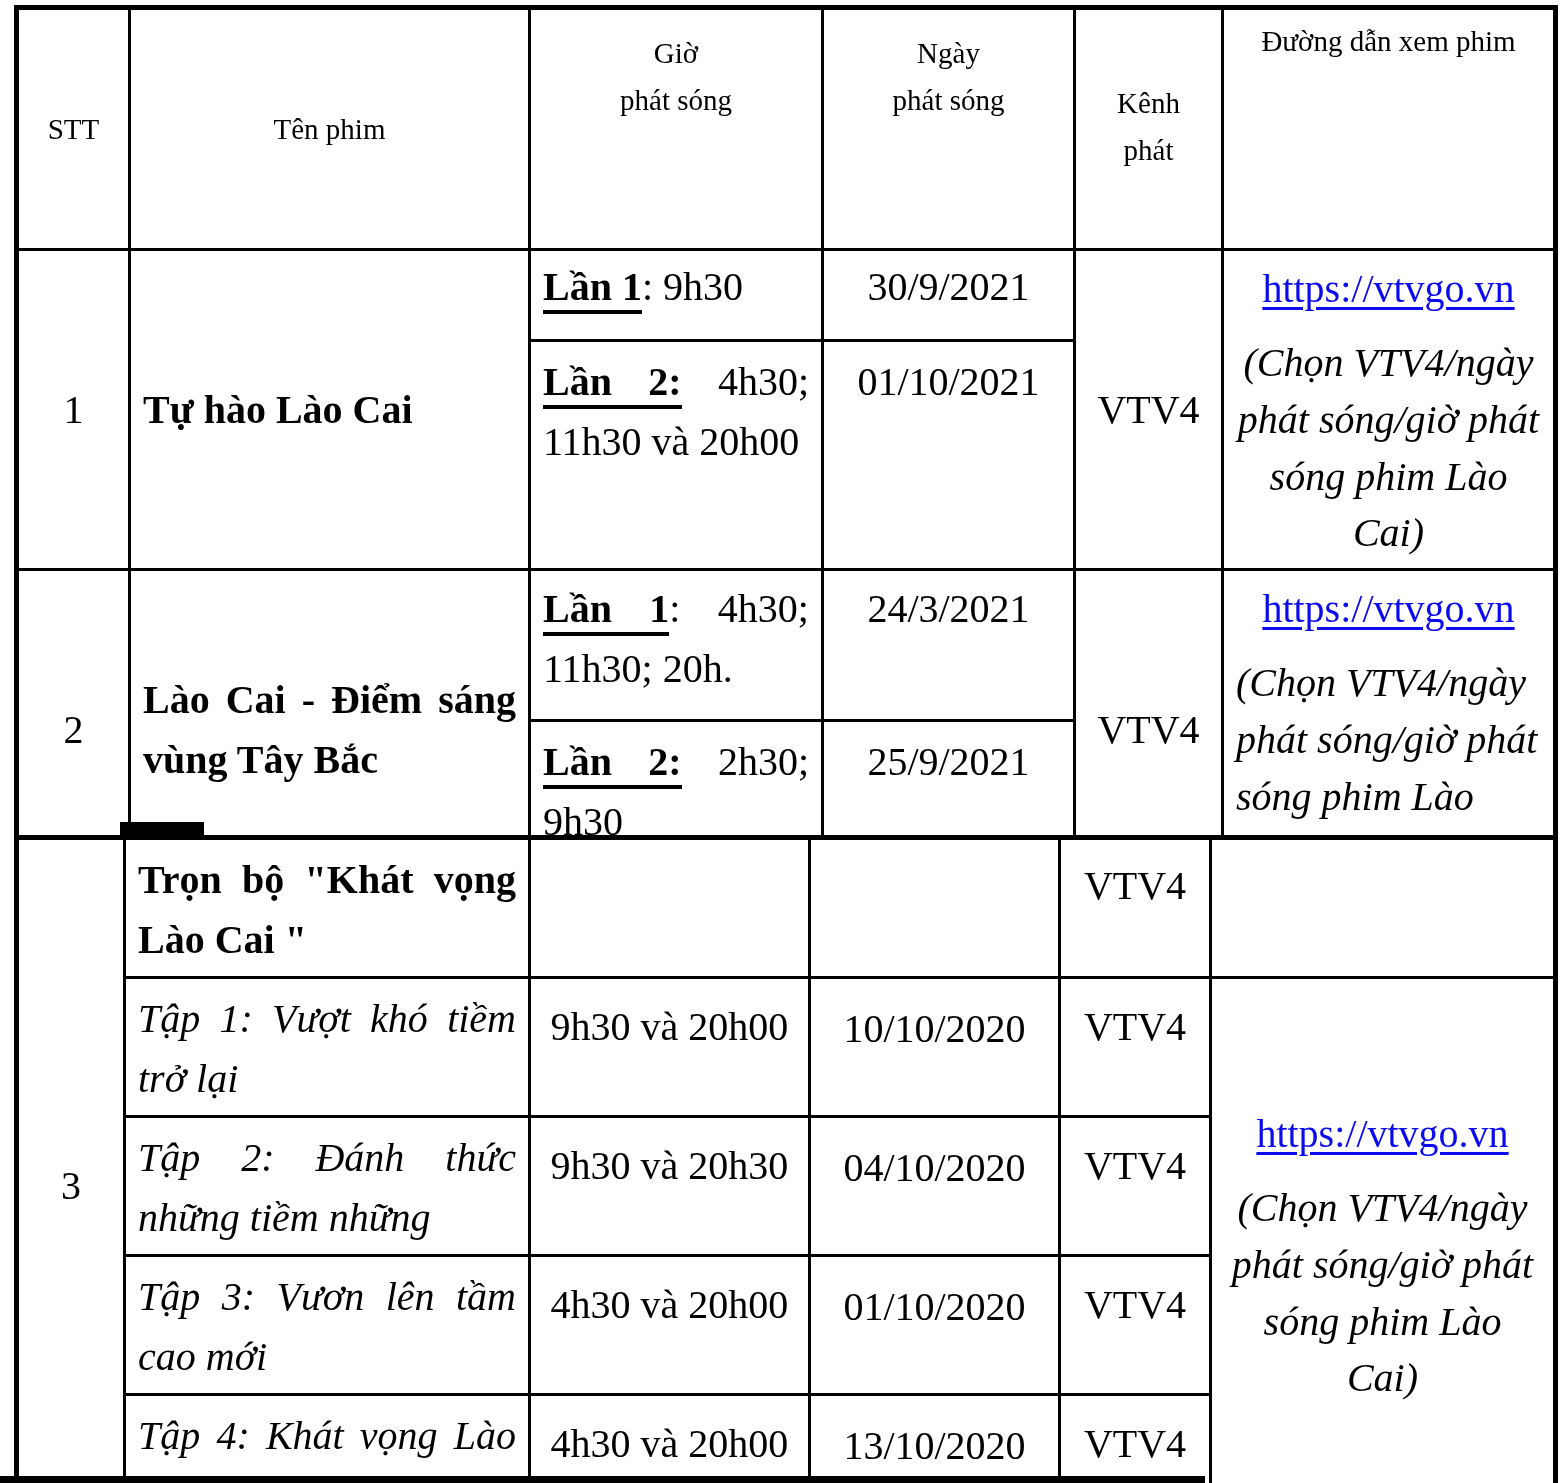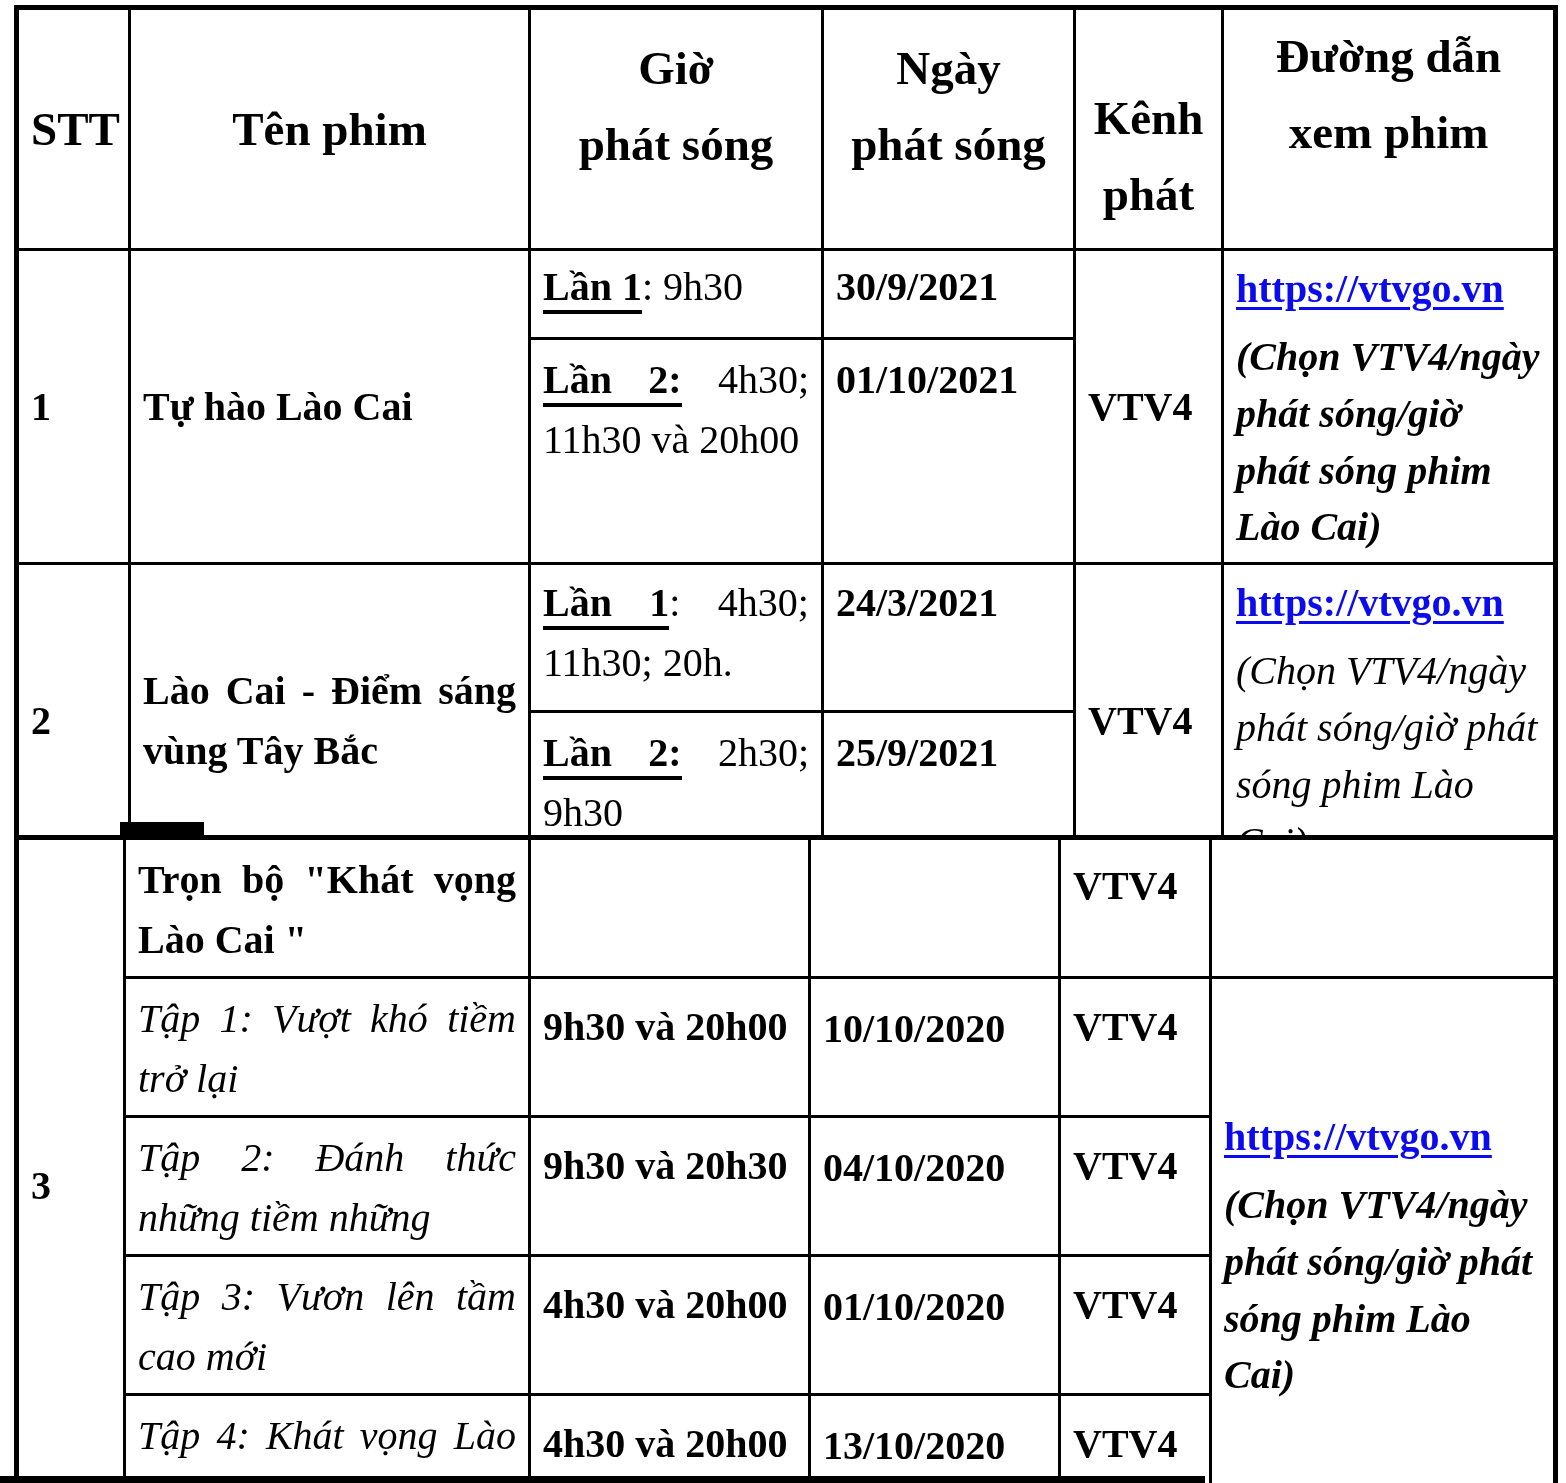--- a/index.html
+++ b/index.html
@@ -4,30 +4,30 @@
 <style>
   html,body{margin:0;padding:0;background:#fff;}
   .page{position:relative;width:1566px;height:1483px;background:#ffffff;overflow:hidden;
         font-family:"Liberation Serif",serif;color:#000;}
   table{border-collapse:collapse;table-layout:fixed;position:absolute;background:#fff;}
   td{border:3px solid #000;padding:6px 12px;vertical-align:top;font-size:40px;line-height:1.5;overflow:hidden;}
   .t1{left:14px;top:5px;width:1539px;border:5px solid #000;}
   .t2{left:14px;top:835px;width:1539px;border:5px solid #000;}
   .b{font-weight:bold;}
   .i{font-style:italic;}
-  .c{font-weight:bold;}
+  .c{text-align:center;}
   .j{text-align:justify;}
   .vm{vertical-align:middle;}
-  .hdr{font-weight:bold;text-align:center;font-size:47px;line-height:1.62;}
+  .hdr{font-weight:normal;text-align:center;font-size:29px;line-height:1.62;}
   .blk{display:block;}
   .pt8{padding-top:8px;} .pt12{padding-top:10px;} .pt16{padding-top:16px;}
   .pt18{padding-top:18px;} .pt20{padding-top:20px;} .pt70{padding-top:70px;}
   .lan{font-weight:bold;border-bottom:4px solid #000;padding-bottom:1px;}
   a.link{color:#0b0bee;text-decoration:underline;text-decoration-thickness:3px;text-underline-offset:5px;cursor:pointer;}
-  .note{font-style:italic;line-height:1.42;margin-top:10px;}
+  .note{font-style:italic;line-height:1.42;margin-top:16px;}
   .left{text-align:left;}
   .art{position:absolute;}
 </style>
 </head>
 <body>
 
 <div class="page">
 
   <table class="t1">
     <colgroup>

